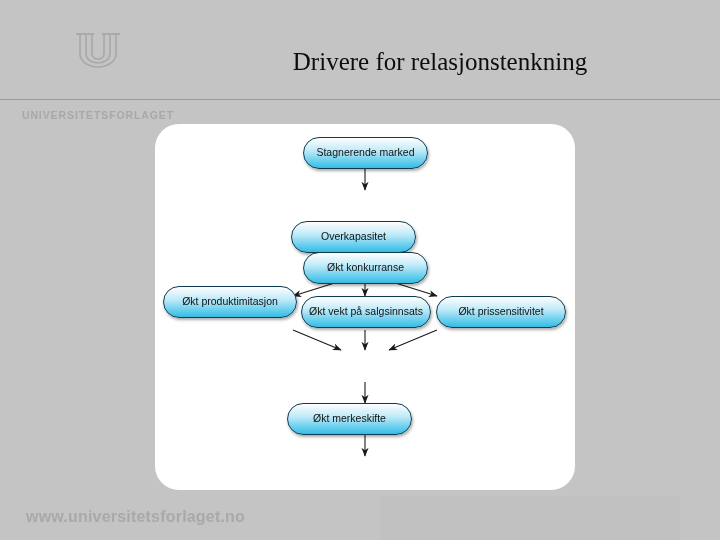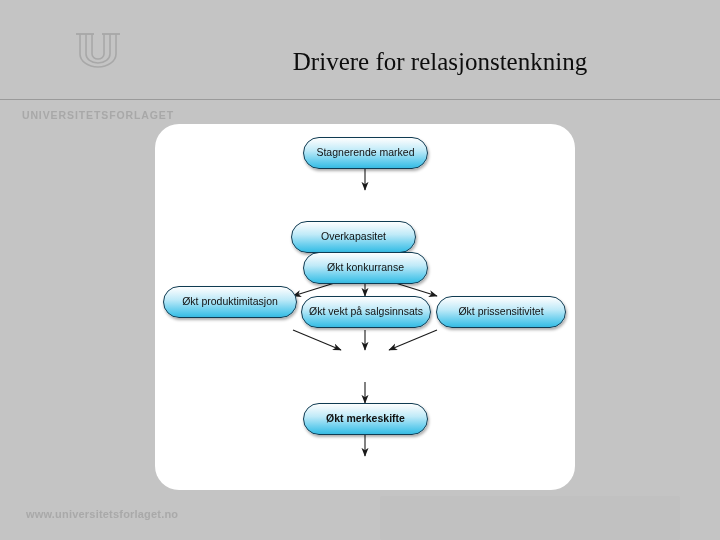--- a/index.html
+++ b/index.html
@@ -98,21 +98,21 @@
     text-align: center;
     white-space: pre-line;
     padding: 0 6px;
   }
   .node.tall { height: 34px; }
 
   
   .footer-url {
     position: absolute;
     left: 26px; top: 508px;
-    font-size: 11px;
+    font-size: 16px;
     font-weight: bold;
     color: #a9a9a9;
     letter-spacing: 0.2px;
   }
   .footer-ghost {
     position: absolute;
     left: 380px; top: 496px;
     width: 300px; height: 44px;
     background: rgba(190,190,190,0.35);
     border-radius: 2px;
@@ -174,18 +174,18 @@
 
   <div class="node" style="left:148px; top:128px; width:125px;">Økt konkurranse</div>
 
   <div class="node" style="left:8px; top:162px; width:134px;">Økt produktimitasjon</div>
 
   <div class="node" style="left:146px; top:172px; width:130px;">Økt vekt på salgsinnsats</div>
 
   <div class="node" style="left:281px; top:172px; width:130px;">Økt prissensitivitet</div>
 
 
-  <div class="node" style="left:148px; top:279px; width:125px;font-weight:bold;">Økt merkeskifte</div>
+  <div class="node" style="left:132px; top:279px; width:125px;">Økt merkeskifte</div>
 
 </div>
 
 <div class="footer-ghost"></div>
 <div class="footer-url">www.universitetsforlaget.no</div>
 
 </body></html>

